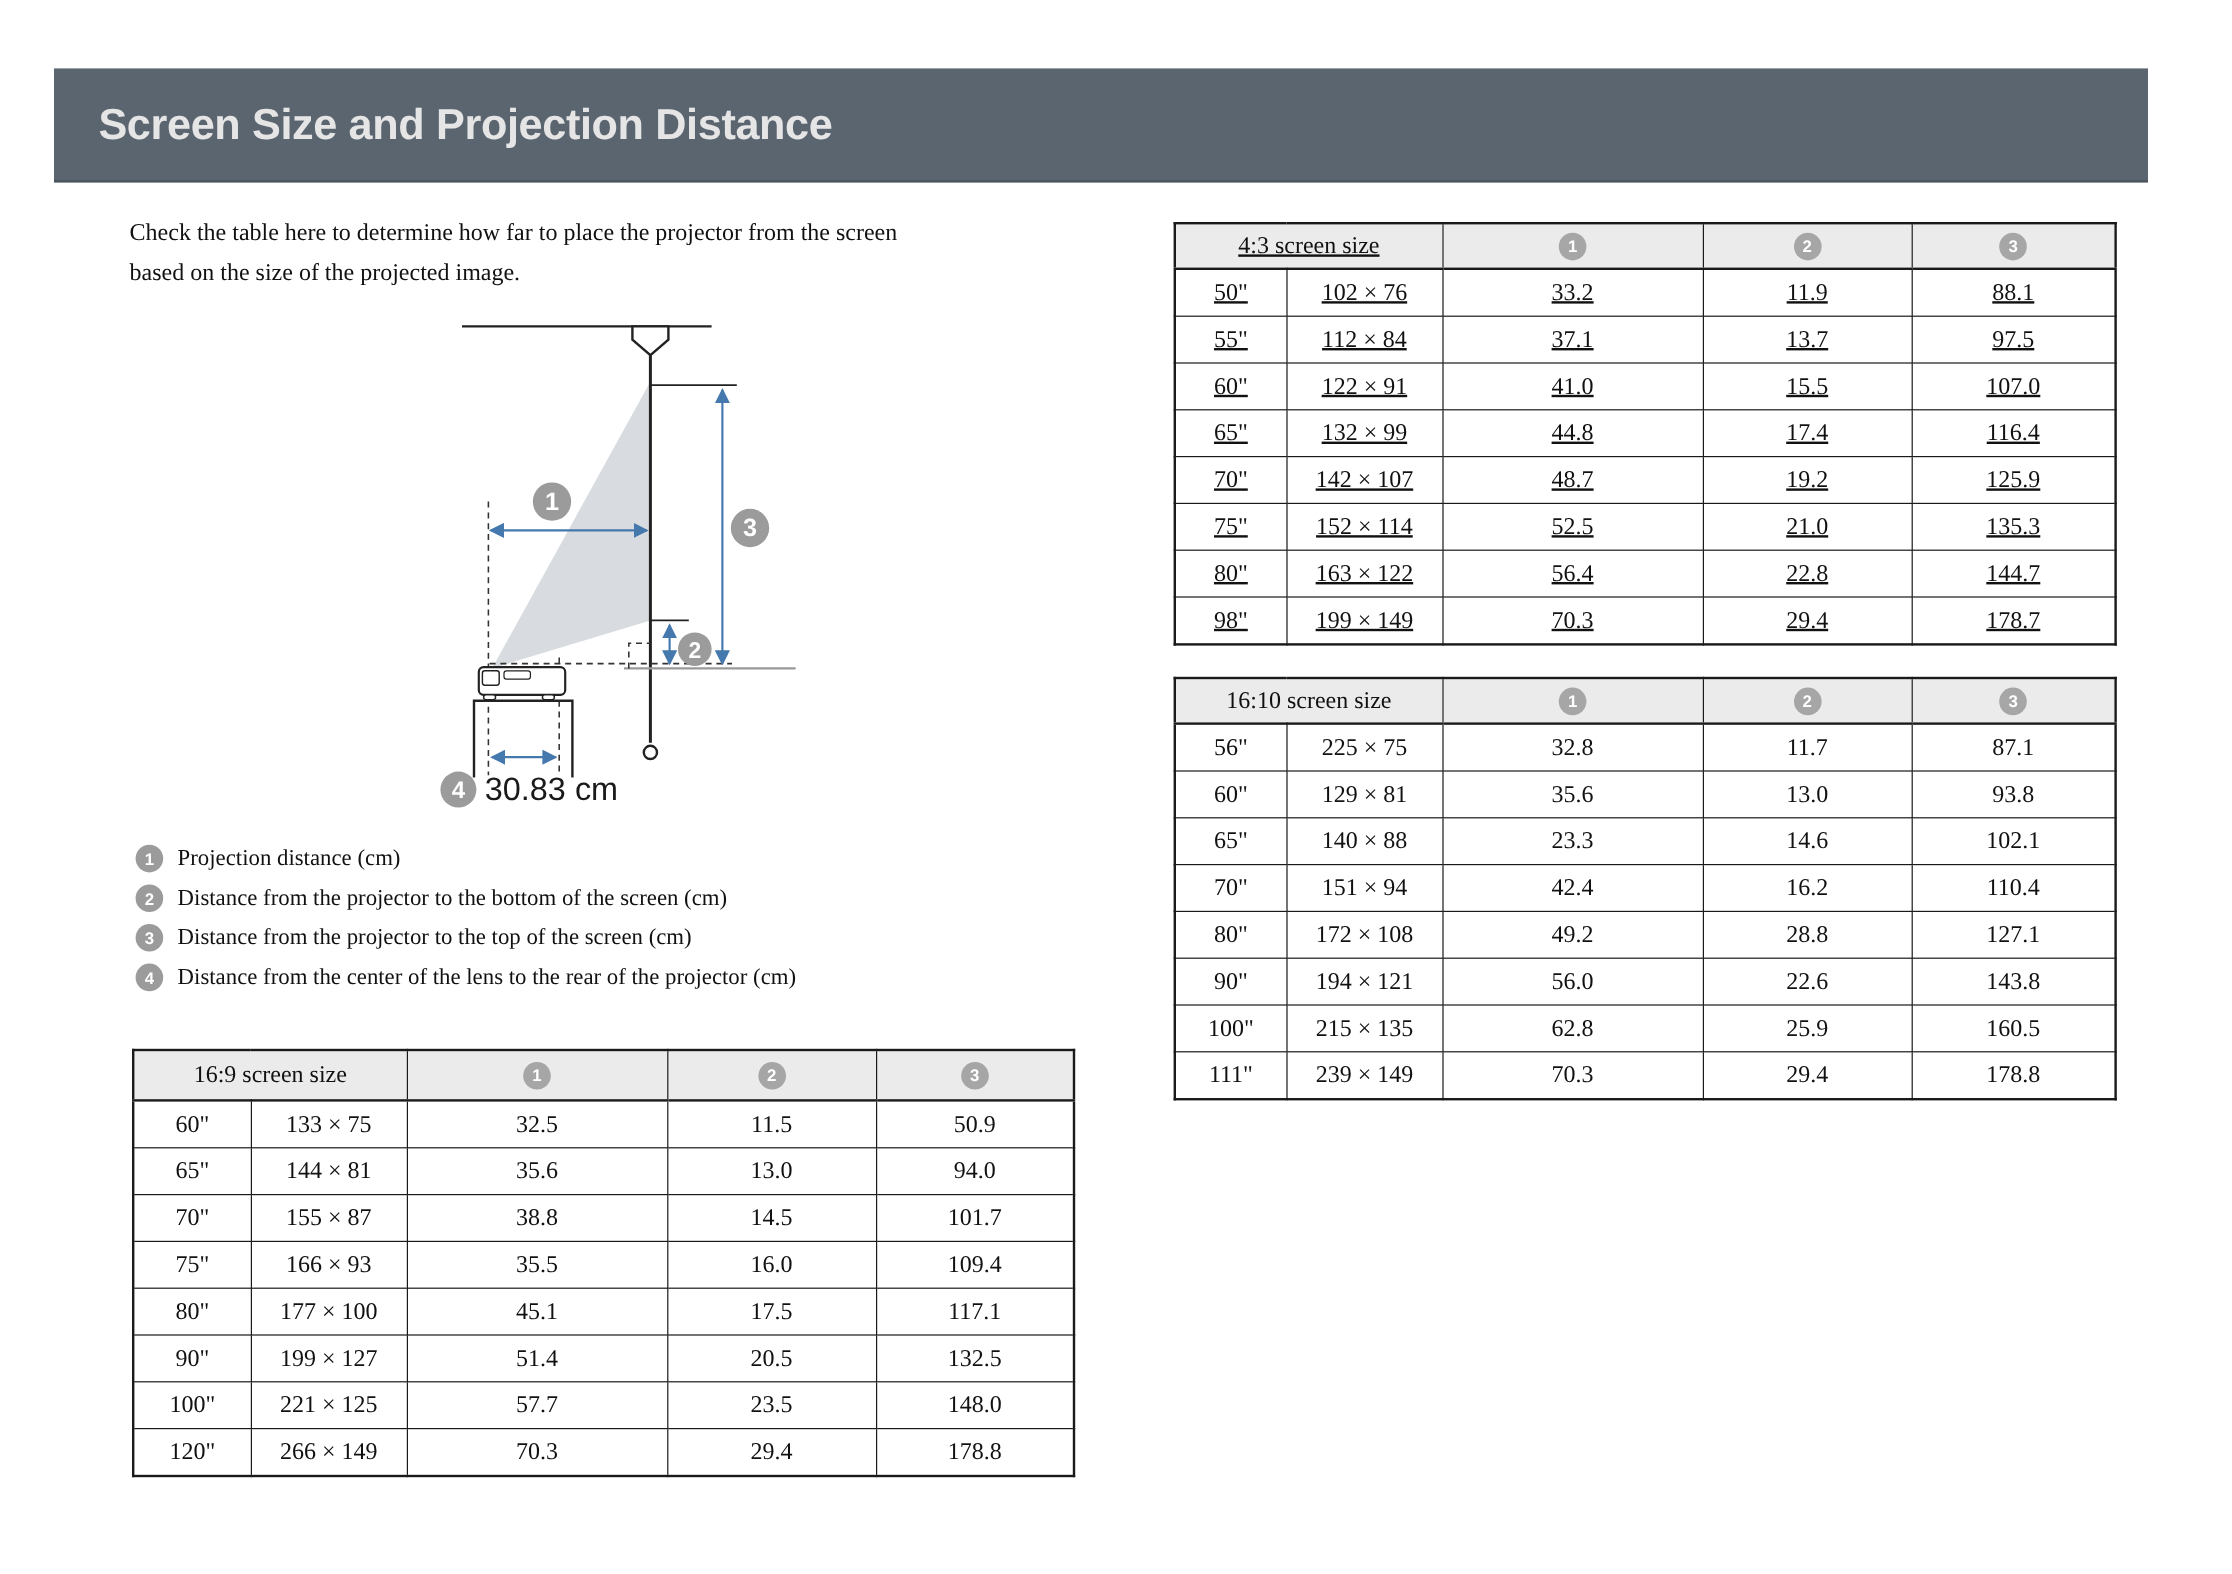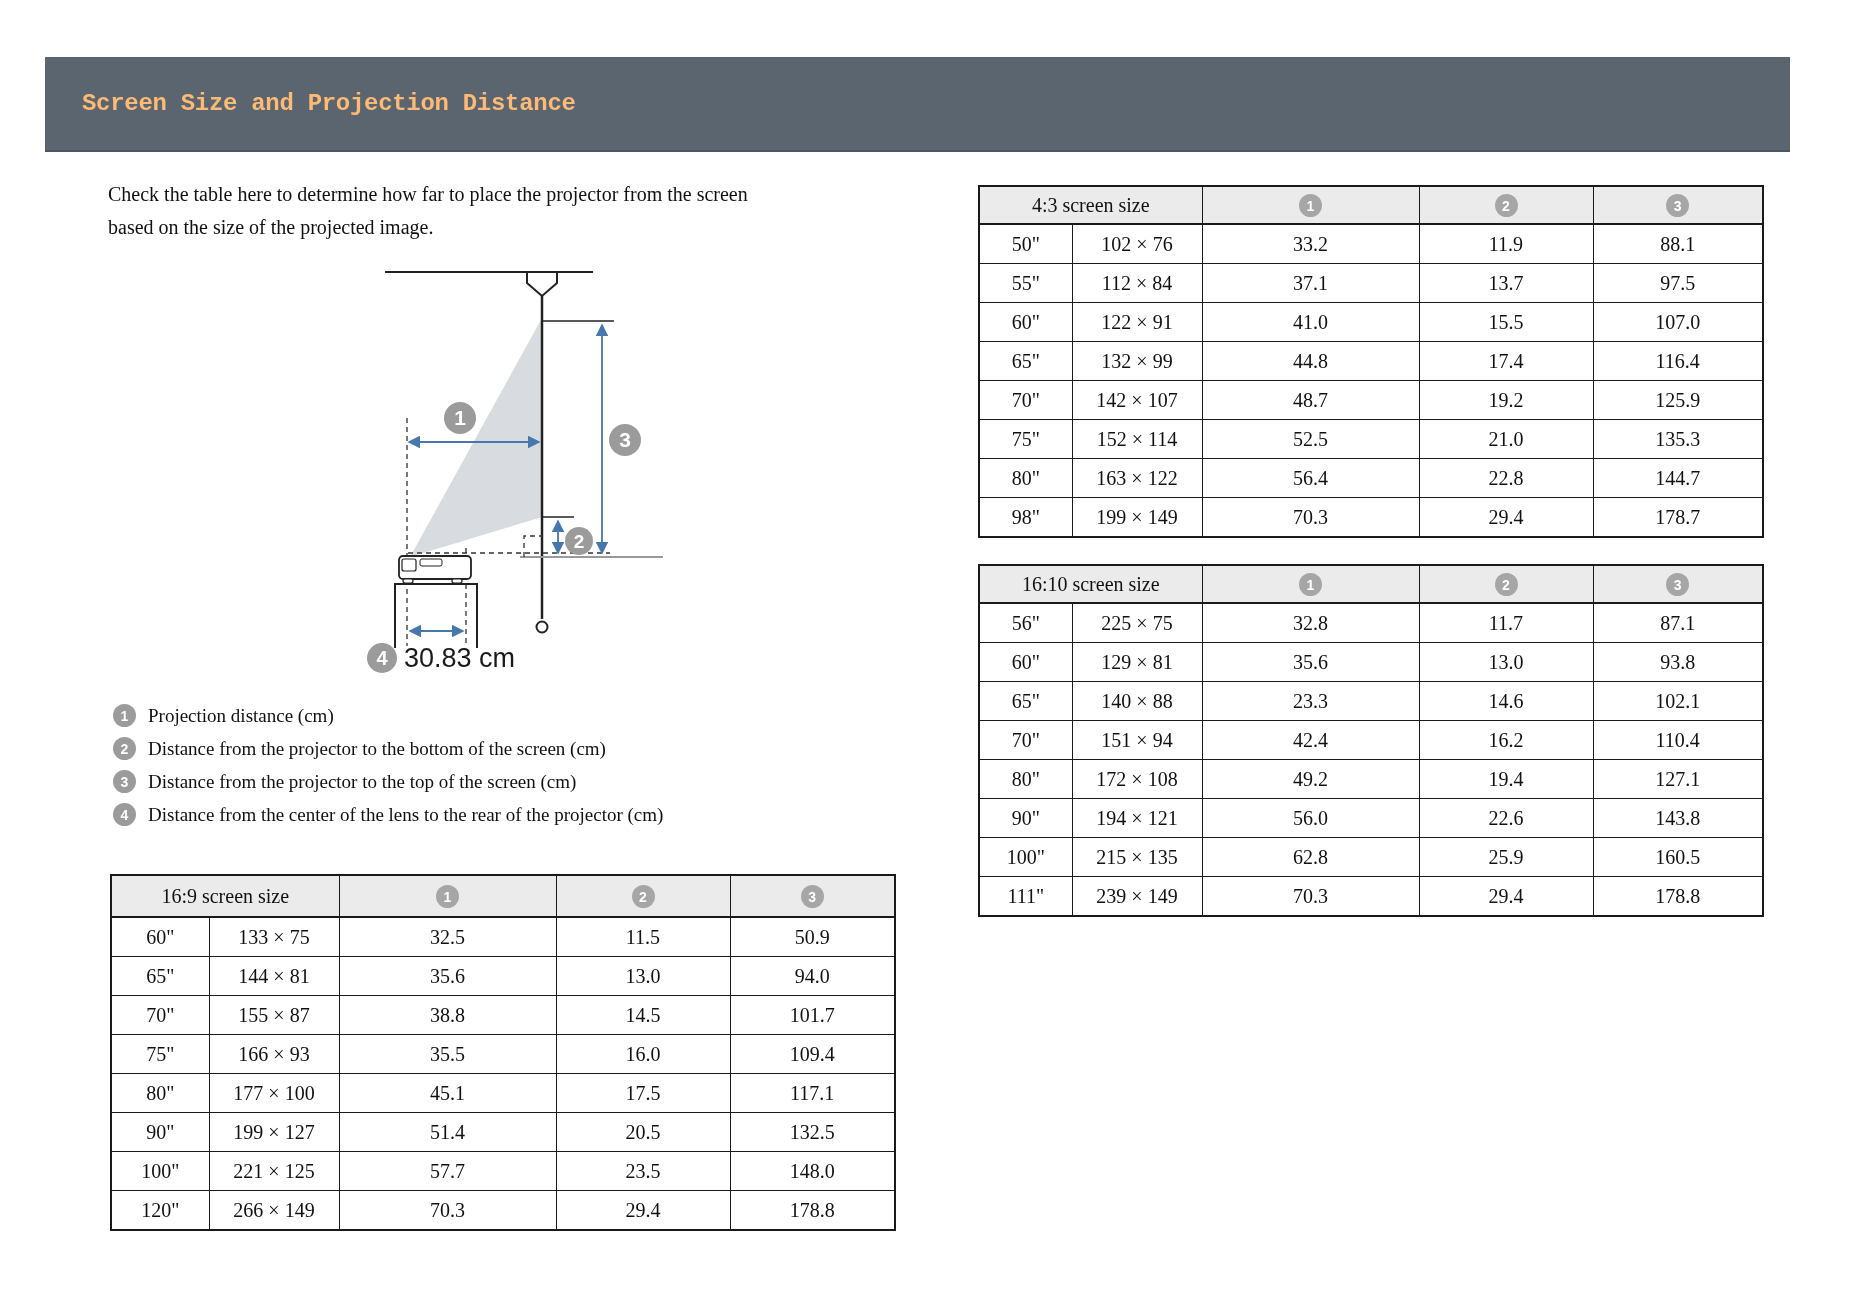--- a/index.html
+++ b/index.html
@@ -2,22 +2,22 @@
 <html><head>
 <meta charset="utf-8">
 <style>
   html,body{margin:0;padding:0;background:#fff;}
   #page{position:relative;width:1860px;height:1312px;background:#ffffff;overflow:hidden;
         font-family:"Liberation Serif", serif;color:#111;}
 
   
   #header-bar{position:absolute;left:45px;top:57px;width:1745px;height:93px;
               background:#5b6570;border-bottom:2px solid #4d5660;display:flex;align-items:center;}
-  #page-title{color:#fdba74;font-family:Liberation Mono, monospace;font-weight:bold;
-              font-size:24px;letter-spacing:-0.3px;padding-left:37px;}
+  #page-title{color:#e5e5e5;font-family:Liberation Sans, sans-serif;font-weight:bold;
+              font-size:36px;letter-spacing:-0.3px;padding-left:37px;}
 
   
   #intro{position:absolute;left:108px;top:178px;width:840px;font-size:20px;line-height:33px;}
 
   
   #diagram{position:absolute;left:290px;top:250px;width:440px;height:440px;}
 
   
   #legend{position:absolute;left:113px;top:704px;display:flex;flex-direction:column;gap:10px;}
   .legend-item{display:flex;align-items:center;font-size:19px;}
@@ -26,21 +26,21 @@
                font:bold 14px "Liberation Sans", sans-serif;margin-right:12px;}
 
   
   .spec-table{position:absolute;border-collapse:collapse;table-layout:fixed;
               font-family:"Liberation Serif", serif;font-size:20px;color:#111;
               border:2px solid #1a1a1a;background:#fff;}
   .spec-table th,.spec-table td{border:1.5px solid #1a1a1a;text-align:center;padding:0;
               overflow:hidden;white-space:nowrap;}
   .spec-table thead th{background:#ebebeb;font-weight:normal;border-bottom:2px solid #1a1a1a;}
   #table-16-9{left:110px;top:874px;}
-  #table-4-3{left:978px;top:185px;}
+  #table-4-3{left:978px;top:185px;text-decoration:underline;}
   #table-16-10{left:978px;top:564px;}
   #table-16-9 thead th{height:40px;}
   #table-4-3 thead th,#table-16-10 thead th{height:36px;}
   .spec-table tbody td{height:38px;}
   .circ{display:inline-flex;width:23px;height:23px;border-radius:50%;background:#a6a6a6;color:#fff;
         align-items:center;justify-content:center;
         font:bold 14px "Liberation Sans", sans-serif;vertical-align:middle;}
 </style>
 </head>
 <body>
@@ -325,21 +325,21 @@
           <td>70"</td>
           <td>151 × 94</td>
           <td>42.4</td>
           <td>16.2</td>
           <td>110.4</td>
         </tr>
         <tr>
           <td>80"</td>
           <td>172 × 108</td>
           <td>49.2</td>
-          <td>19.4</td>
+          <td>28.8</td>
           <td>127.1</td>
         </tr>
         <tr>
           <td>90"</td>
           <td>194 × 121</td>
           <td>56.0</td>
           <td>22.6</td>
           <td>143.8</td>
         </tr>
         <tr>

